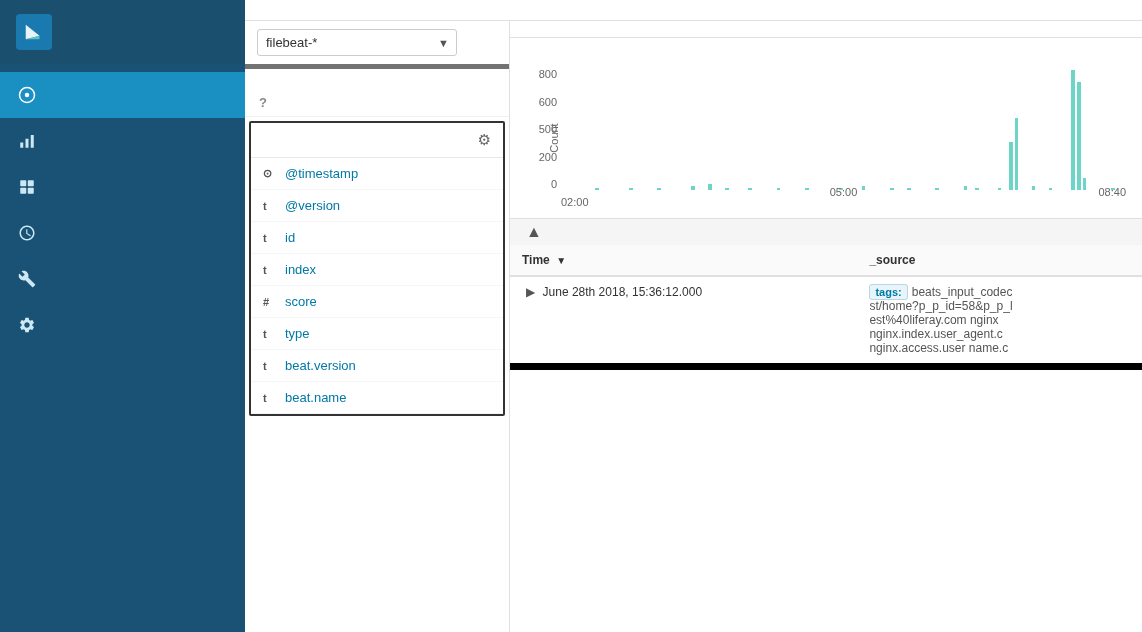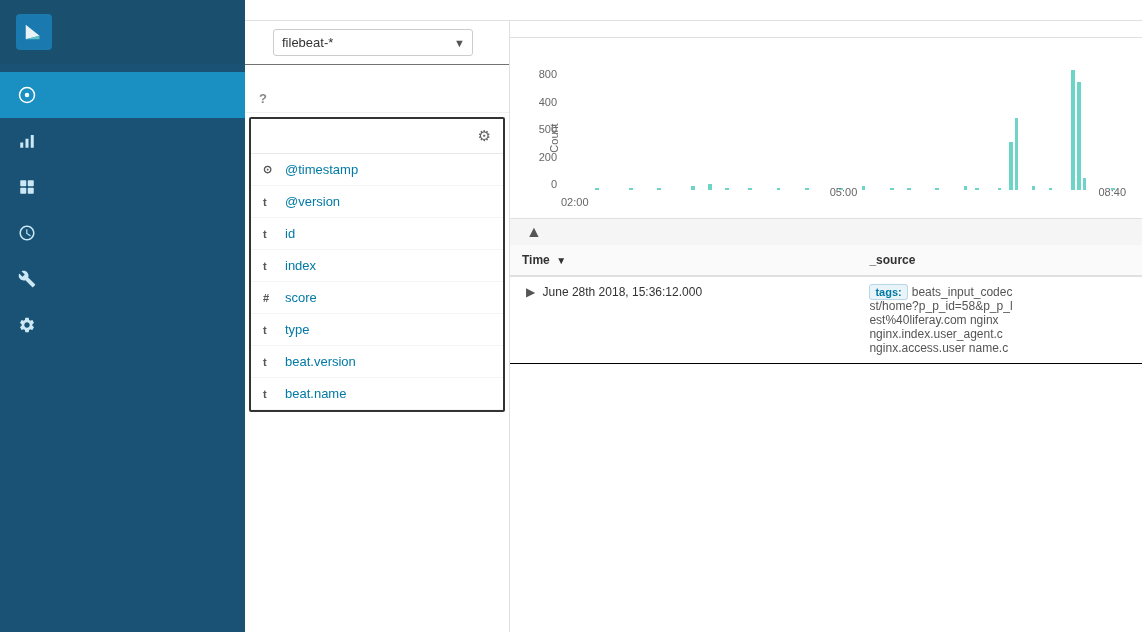--- a/index.html
+++ b/index.html
@@ -94,22 +94,22 @@
       width: 265px;
       background: #fff;
       border-right: 1px solid #e0e0e0;
       display: flex;
       flex-direction: column;
       overflow-y: auto;
       flex-shrink: 0;
     }
 
     .index-pattern-row {
-      padding: 8px 28px;
-      border-bottom: 1px solid #737373;
+      padding: 8px 12px;
+      border-bottom: 5px solid #737373;
       display: flex;
       align-items: center;
       justify-content: space-between;
     }
     .index-select {
       border: 1px solid #ccc;
       border-radius: 3px;
       padding: 5px 8px;
       font-size: 13px;
       color: #333;
@@ -295,21 +295,21 @@
       border-bottom: 2px solid #e0e0e0;
       background: #fafafa;
     }
 
     .sort-indicator { font-size: 10px; margin-left: 3px; }
 
     .results-table td {
       padding: 8px 12px;
       font-size: 12px;
       color: #333;
-      border-bottom: 1px solid #000000;
+      border-bottom: 7px solid #000000;
       vertical-align: top;
     }
 
     .expand-arrow {
       color: #555;
       cursor: pointer;
       font-size: 12px;
       padding: 2px 4px;
     }
 
@@ -457,21 +457,21 @@
 
     <div class="right-panel">
 
       <div class="date-range"></div>
 
       <div class="chart-area">
         <div class="chart-container">
           <div style="position:relative; width:35px;">
             <div class="y-axis" id="y-axis-labels">
                 <div style="font-size: 11px; color: rgb(102, 102, 102); text-align: right; padding-right: 4px;">800</div>
-                <div style="font-size: 11px; color: rgb(102, 102, 102); text-align: right; padding-right: 4px;">400</div>
+                <div style="font-size: 11px; color: rgb(102, 102, 102); text-align: right; padding-right: 4px;">600</div>
                 <div style="font-size: 11px; color: rgb(102, 102, 102); text-align: right; padding-right: 4px;">500</div>
                 <div style="font-size: 11px; color: rgb(102, 102, 102); text-align: right; padding-right: 4px;">200</div>
                 <div style="font-size: 11px; color: rgb(102, 102, 102); text-align: right; padding-right: 4px;">0</div>
               </div>
           </div>
           <div style="position:relative;flex:1;height:140px;">
             <div style="position:absolute;left:-22px;top:50%;transform:translateY(-50%) rotate(-90deg);font-size:11px;color:#666;white-space:nowrap;">Count</div>
             <div class="chart-bars" id="chart-bars">
                 <div class="bar" style="height: 0%; min-height: 0px;"></div>
                 <div class="bar" style="height: 0%; min-height: 0px;"></div>

